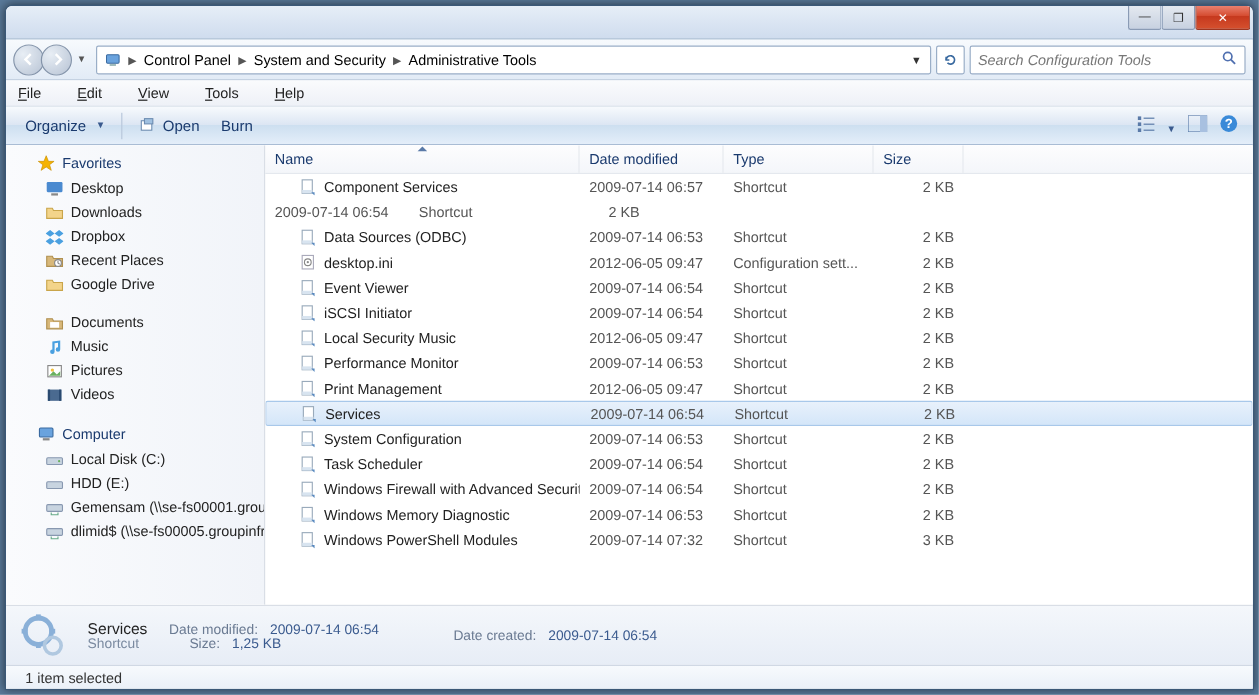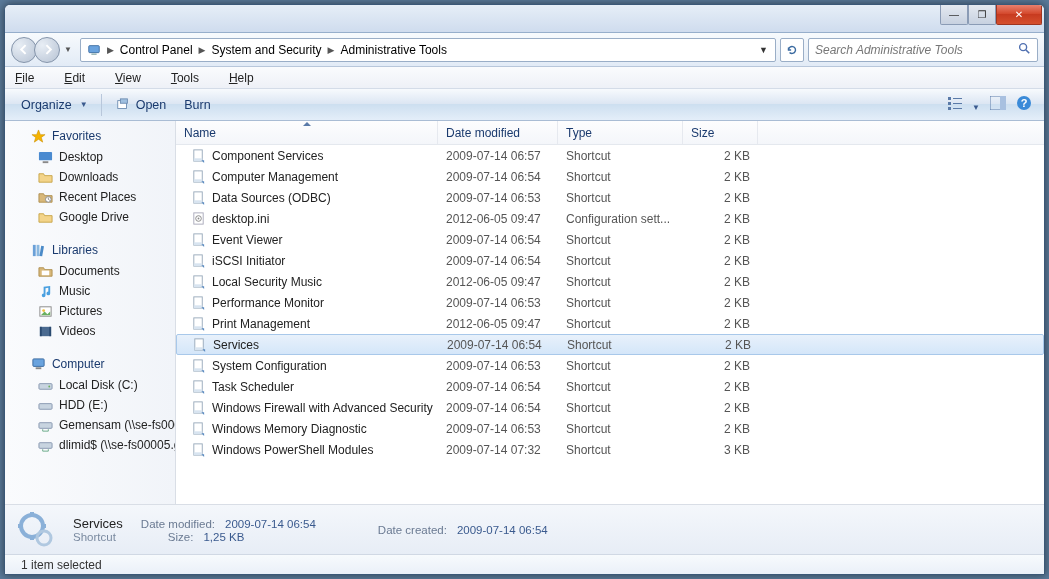--- a/index.html
+++ b/index.html
@@ -76,21 +76,21 @@
   }
   .cmd-btn { padding: 4px 8px; display: flex; align-items: center; gap: 5px; border-radius: 2px;}
   .cmd-btn .drop { font-size: 8px; color: #3a5a8e; margin-left:3px;}
   .cmd-spacer { flex: 1; }
   .view-icons { display: flex; align-items:center; gap: 10px; padding-right: 4px;}
   .sep-v { width:1px; height: 22px; background: #b8c7db; margin: 0 3px;}
   .content {
     flex: 1; display: flex; overflow: hidden; background: #fff;
   }
   .sidebar {
-    width: 171px; border-right: 1px solid #d9dee6;
+    width: 216px; border-right: 1px solid #d9dee6;
     background: linear-gradient(to right, #fafbfd 0%, #f1f4f9 100%);
     overflow-y: auto; font-size: 12px; position: relative;
   }
   .sb-resize { position:absolute; right:-3px; top:0; width:5px; height:100%; cursor:col-resize;}
   .sb-group { margin: 4px 0 12px 0; }
   .sb-head {
     display: flex; align-items: center; padding: 3px 6px 3px 12px;
     color: #1a3a6e; font-size: 12px; gap: 5px;
   }
   .sb-head .caret { font-size: 9px; color: #9aa8bd; margin-right: 2px; visibility: hidden;}
@@ -116,21 +116,21 @@
   .filelist { flex: 1; overflow-y: auto; }
   .row {
     display: flex; align-items: center; height: 21px; font-size: 12px; color: #222;
     padding: 0;
   }
   .row.sel {
     background: linear-gradient(to bottom, #e8f1fb, #d4e6f9);
     border: 1px solid #a8c8ea; border-radius: 2px; height: 21px;
   }
   .cell { padding: 0 8px; overflow: hidden; white-space: nowrap; text-overflow: ellipsis; display:flex; align-items:center; gap:6px;}
-  .c-name { width: 262px; padding-left: 14px;}
+  .c-name { width: 262px; padding-left: 27px;}
   .c-date { width: 120px; color: #555;}
   .c-type { width: 125px; color: #555;}
   .c-size { width: 75px; color: #555; text-align: right; justify-content:flex-end;}
   .details {
     height: 50px; border-top: 1px solid #d9dee6;
     background: linear-gradient(to bottom, #f4f7fb, #e7edf6);
     display: flex; align-items: center; padding: 4px 10px; font-size: 11.5px; color: #444;
   }
   .det-icon { width: 42px; height: 42px; margin-right: 16px; display:flex; align-items:center; justify-content:center;}
   .det-name { color: #222; font-size: 13px; grid-column: 1; margin-right: 6px;}
@@ -197,21 +197,21 @@
     </div>
 
     <div class="refresh-btn">
       <svg width="14" height="14" viewBox="0 0 16 16">
         <path d="M4 8 a4 4 0 1 1 1.2 2.8" stroke="#3a6aa0" stroke-width="1.6" fill="none"></path>
         <path d="M4 5 L4 8 L7 8" stroke="#3a6aa0" stroke-width="1.6" fill="none"></path>
       </svg>
     </div>
 
     <div class="searchbar">
-      <span>Search Administrative Tools</span>
+      <span>Search Configuration Tools</span>
       <span class="sicon">
         <svg width="14" height="14" viewBox="0 0 16 16">
             <circle cx="7" cy="7" r="4" stroke="#5070b0" stroke-width="1.6" fill="none"></circle>
             <line x1="10" y1="10" x2="14" y2="14" stroke="#5070b0" stroke-width="1.8"></line>
           </svg>
       </span>
     </div>
   </div>
 
   <div class="menubar">
@@ -296,49 +296,46 @@
           <span class="ico">
               <svg width="15" height="15" viewBox="0 0 16 16">
                 <path d="M1 4 L6 4 L7 6 L15 6 L15 13 L1 13 Z" fill="#f3d48a" stroke="#c9a54a"></path>
               </svg>
             </span>
           <span>Downloads</span>
         </div>
         <div class="sb-item">
           <span class="ico">
               <svg width="15" height="15" viewBox="0 0 16 16">
+                <path d="M4 2 L8 5 L4 8 L0 5 Z M12 2 L16 5 L12 8 L8 5 Z M4 9 L8 12 L4 15 L0 12 Z M12 9 L16 12 L12 15 L8 12 Z" fill="#4aa0e0"></path>
+              </svg>
+            </span>
+          <span>Dropbox</span>
+        </div>
+        <div class="sb-item">
+          <span class="ico">
+              <svg width="15" height="15" viewBox="0 0 16 16">
                 <path d="M1 4 L6 4 L7 6 L15 6 L15 13 L1 13 Z" fill="#d8b87a" stroke="#b09050"></path>
                 <circle cx="11" cy="10" r="3" fill="#fff" stroke="#888"></circle>
                 <path d="M11 8 L11 10 L12.5 11" stroke="#888" fill="none"></path>
               </svg>
             </span>
           <span>Recent Places</span>
         </div>
         <div class="sb-item">
           <span class="ico">
               <svg width="15" height="15" viewBox="0 0 16 16">
                 <path d="M1 4 L6 4 L7 6 L15 6 L15 13 L1 13 Z" fill="#f3d48a" stroke="#c9a54a"></path>
               </svg>
             </span>
           <span>Google Drive</span>
         </div>
       </div>
 
       <div class="sb-group">
-        <div class="sb-head">
-          <span class="caret">▷</span>
-          <span class="ico">
-              <svg width="15" height="15" viewBox="0 0 16 16">
-                <rect x="2" y="2" width="3" height="12" fill="#6aa0d8"></rect>
-                <rect x="6" y="2" width="3" height="12" fill="#8ab8e0"></rect>
-                <rect x="10" y="3" width="3" height="11" fill="#4a8ac8" transform="rotate(10 11 8)"></rect>
-              </svg>
-            </span>
-          <span>Libraries</span>
-        </div>
         <div class="sb-item">
           <span class="ico">
               <svg width="15" height="15" viewBox="0 0 16 16">
                 <path d="M1 4 L6 4 L7 6 L15 6 L15 13 L1 13 Z" fill="#d8b87a" stroke="#b09050"></path>
                 <rect x="4" y="7" width="8" height="5" fill="#fff"></rect>
               </svg>
             </span>
           <span>Documents</span>
         </div>
         <div class="sb-item">
@@ -448,30 +445,20 @@
                   <path d="M11 13 L14 16 L14 13 Z" fill="#5a8ac0"></path>
                 </svg>
               </span>
               <span>Component Services</span>
             </div>
             <div class="cell c-date">2009-07-14 06:57</div>
             <div class="cell c-type">Shortcut</div>
             <div class="cell c-size">2 KB</div>
           </div>
           <div class="row">
-            <div class="cell c-name">
-              <span class="ico">
-                <svg width="15" height="15" viewBox="0 0 16 16">
-                  <rect x="3" y="2" width="9" height="12" fill="#fff" stroke="#9ab"></rect>
-                  <rect x="3" y="11" width="9" height="3" fill="#d8e4f0"></rect>
-                  <path d="M11 13 L14 16 L14 13 Z" fill="#5a8ac0"></path>
-                </svg>
-              </span>
-              <span>Computer Management</span>
-            </div>
             <div class="cell c-date">2009-07-14 06:54</div>
             <div class="cell c-type">Shortcut</div>
             <div class="cell c-size">2 KB</div>
           </div>
           <div class="row">
             <div class="cell c-name">
               <span class="ico">
                 <svg width="15" height="15" viewBox="0 0 16 16">
                   <rect x="3" y="2" width="9" height="12" fill="#fff" stroke="#9ab"></rect>
                   <rect x="3" y="11" width="9" height="3" fill="#d8e4f0"></rect>
@@ -683,21 +670,21 @@
       </svg>
     </div>
     <div>
       <div style="display:flex;align-items:baseline;gap:6px;">
         <span class="det-name">Services</span>
         <span class="det-label">Date modified:</span>
         <span class="det-val">2009-07-14 06:54</span>
       </div>
       <div style="display:flex;align-items:baseline;gap:6px;">
         <span style="color:#7a8aa0;">Shortcut</span>
-        <span class="det-label" style="margin-left:40px;">Size:</span>
+        <span class="det-label" style="margin-left:30px;">Size:</span>
         <span class="det-val">1,25 KB</span>
       </div>
     </div>
     <div class="det-col2">
       <div style="display:flex;align-items:baseline;gap:6px;">
         <span class="det-label">Date created:</span>
         <span class="det-val">2009-07-14 06:54</span>
       </div>
     </div>
   </div>

